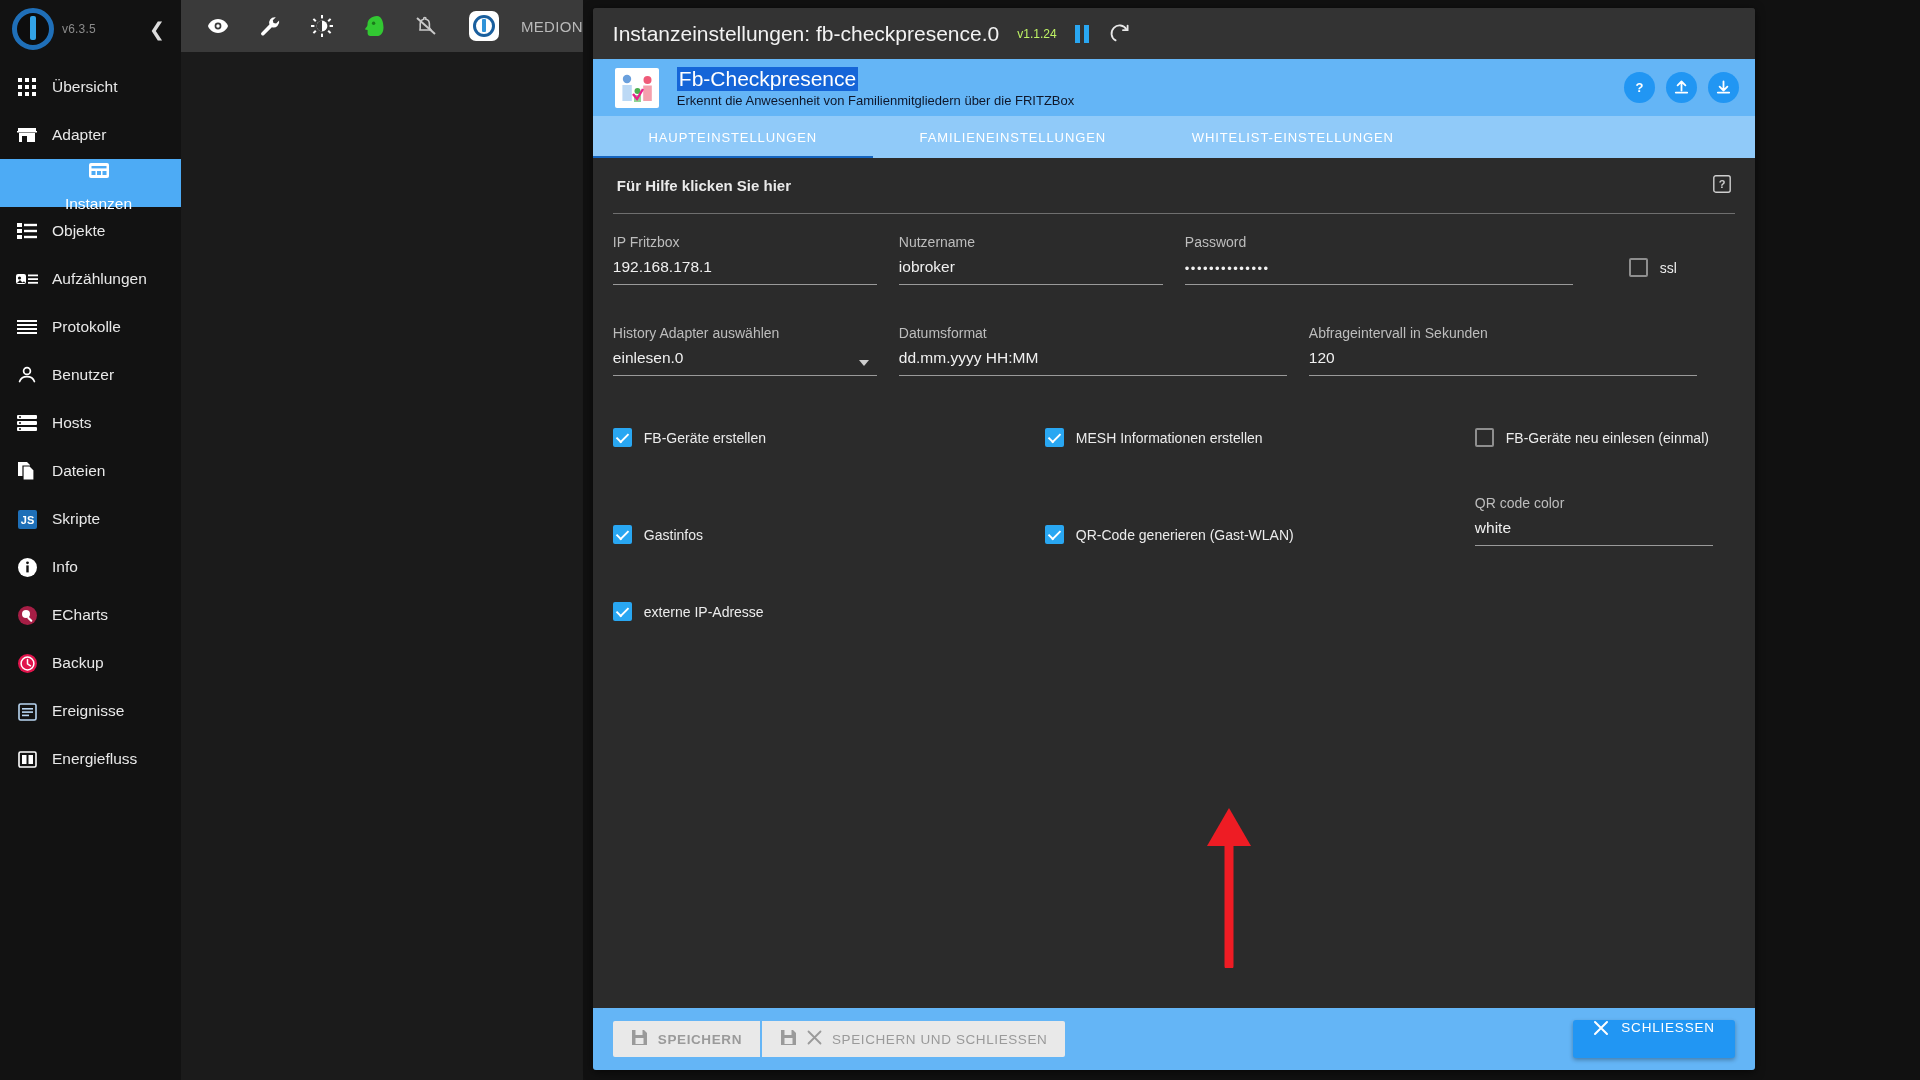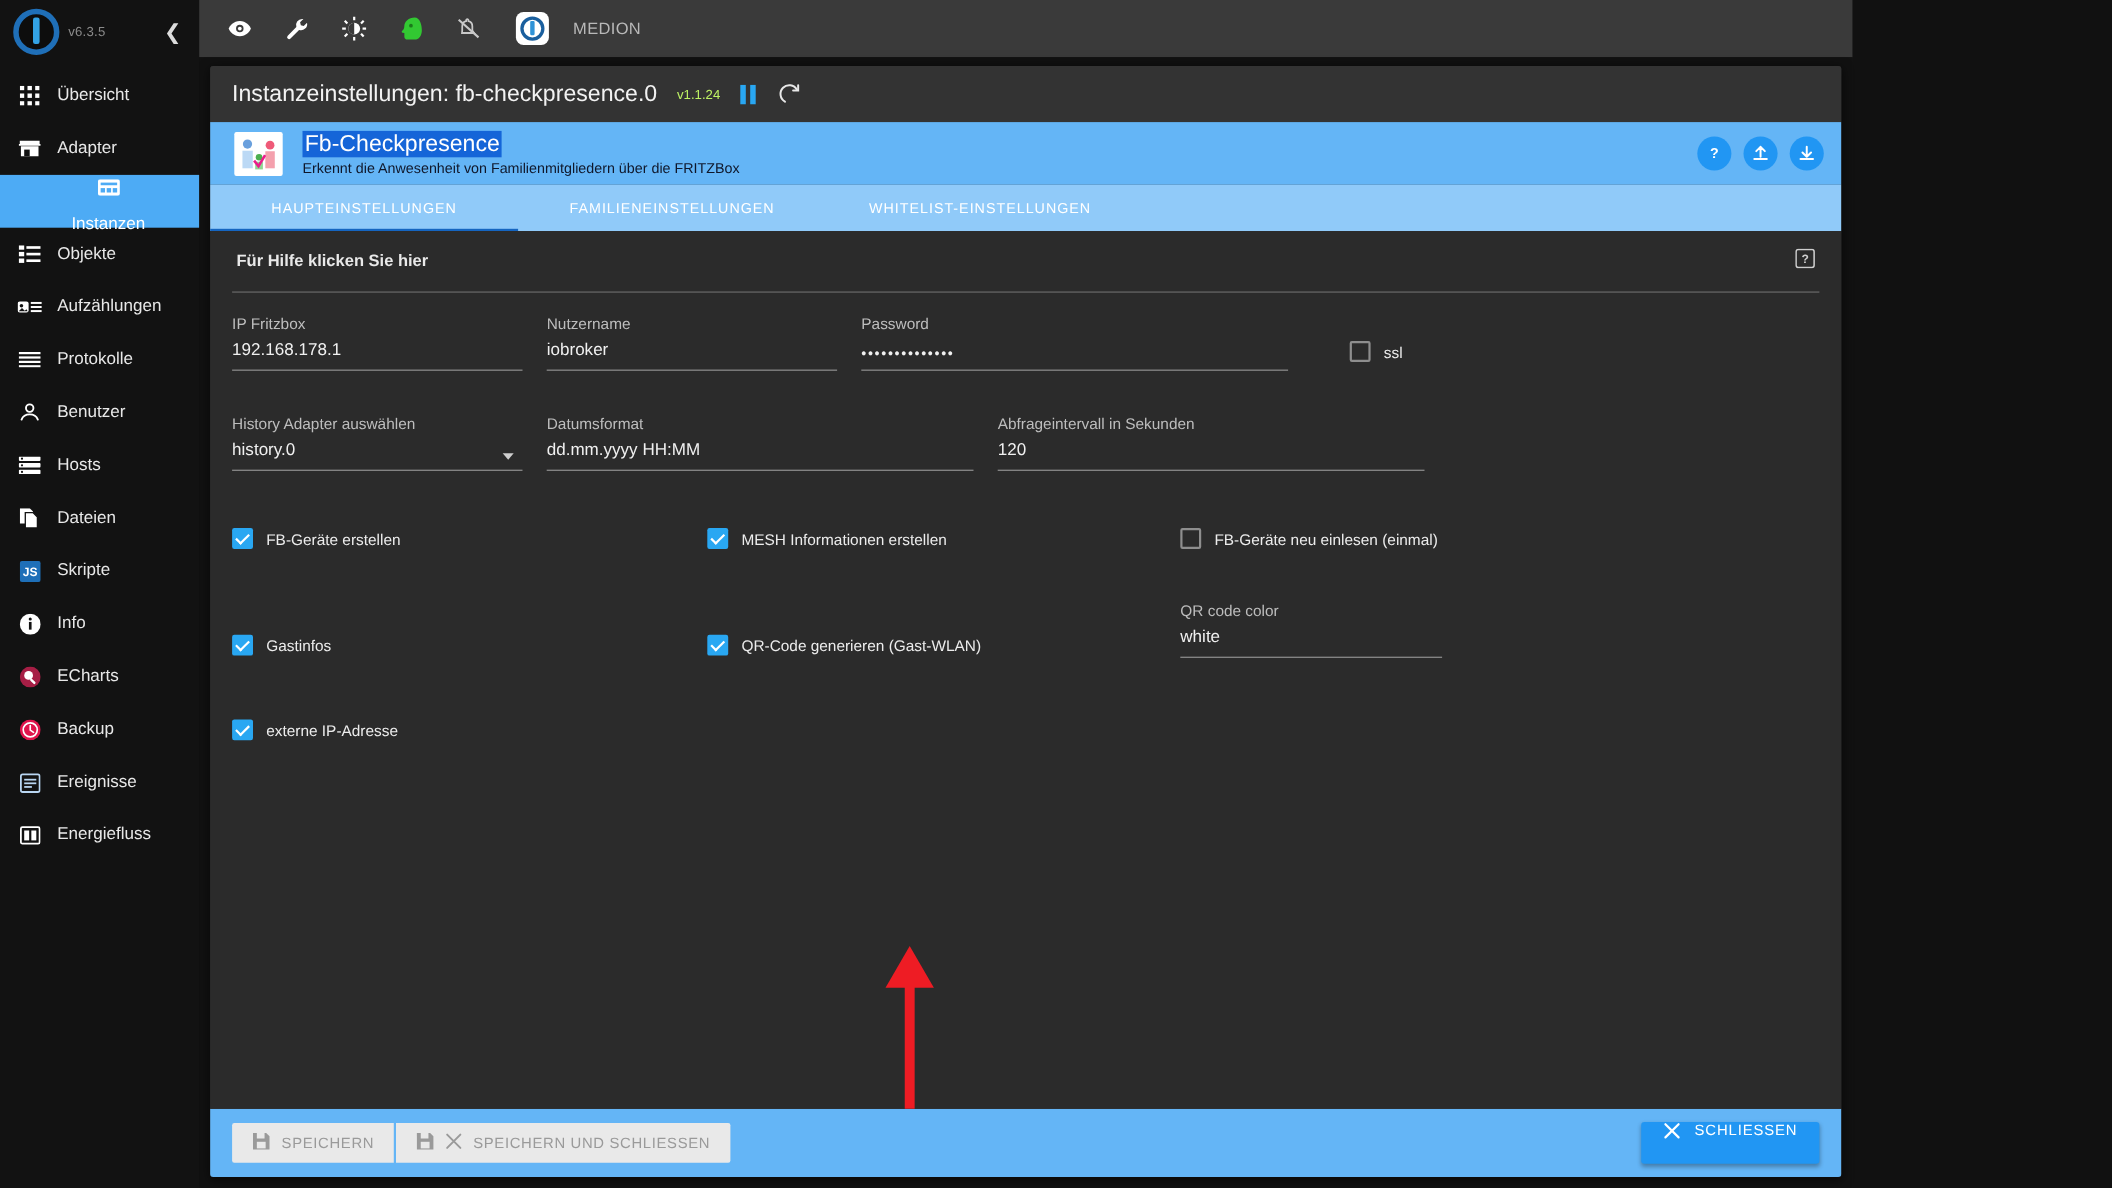--- a/index.html
+++ b/index.html
@@ -36,21 +36,21 @@
   .sb-item {
     height: 48px; display: flex; align-items: center;
     padding-left: 16px; color: #e8e8e8; font-size: 15.5px;
     gap: 14px; cursor: pointer;
   }
   .sb-item.active { background: #4dabf5; color: #fff; flex-direction: column; }
   .sb-ico { width: 22px; height: 22px; flex: 0 0 22px; display: flex; align-items: center; justify-content: center; }
   .sb-ico svg { display: block; }
 
   
-  .right { flex: 1; display: flex; flex-direction: column; background: #1b1b1b; }
+  .right { flex: 1; display: flex; background: #1b1b1b; }
 
   .topbar {
     height: 52px; background: #3a3a3a;
     display: flex; align-items: center; gap: 22px; padding-left: 22px;
     flex: 0 0 52px;
   }
   .tb-ico { width: 30px; height: 30px; display: flex; align-items: center; justify-content: center; cursor: pointer; }
   .tb-logo {
     width: 30px; height: 30px; border-radius: 7px; background: #fff;
     display: flex; align-items: center; justify-content: center; margin-left: 6px;
@@ -153,21 +153,21 @@
   .footer {
     height: 62px; background: #64b5f6; display: flex; align-items: center;
     padding: 0 20px; flex: 0 0 62px;
   }
   .btn-group { display: flex; }
   .btn-flat {
     height: 36px; background: #e9e9e9; color: #9a9a9a;
     display: flex; align-items: center; gap: 10px; padding: 0 18px;
     font-size: 13.5px; letter-spacing: .6px; cursor: pointer; border-radius: 2px;
   }
-  .btn-flat.first { border-radius: 2px 0 0 2px; margin-right: 2px; }
+  .btn-flat.first { border-radius: 2px 0 0 2px; margin-right: 2px; font-weight: bold; }
   .btn-flat.second { border-radius: 0 2px 2px 0; }
   .btn-close {
     margin-left: auto; height: 38px; background: #2196f3; color: #fff;
     display: flex; align-items: flex-start; gap: 12px; padding: 0 20px;
     font-size: 13.5px; letter-spacing: .8px; cursor: pointer; border-radius: 3px;
     box-shadow: 0 2px 4px rgba(0,0,0,.3);
   }
 </style>
 </head>
 <body>
@@ -518,21 +518,21 @@
             <div class="chkwrap" style="margin-left:34px; align-self:flex-end; padding-bottom:8px;">
               <span class="chk off"></span>
               <span class="chk-label">ssl</span>
             </div>
           </div>
 
           <div class="grid" style="padding-top:40px;">
             <div class="fld" style="width:286px;">
               <span class="fld-label">History Adapter auswählen</span>
               <span class="fld-val sel">
-                <span>history.0</span>
+                <span>einlesen.0</span>
                 <i class="caret"></i>
               </span>
             </div>
             <div class="fld" style="width:410px;">
               <span class="fld-label">Datumsformat</span>
               <span class="fld-val">dd.mm.yyyy HH:MM</span>
             </div>
             <div class="fld" style="width:410px;">
               <span class="fld-label">Abfrageintervall in Sekunden</span>
               <span class="fld-val">120</span>

